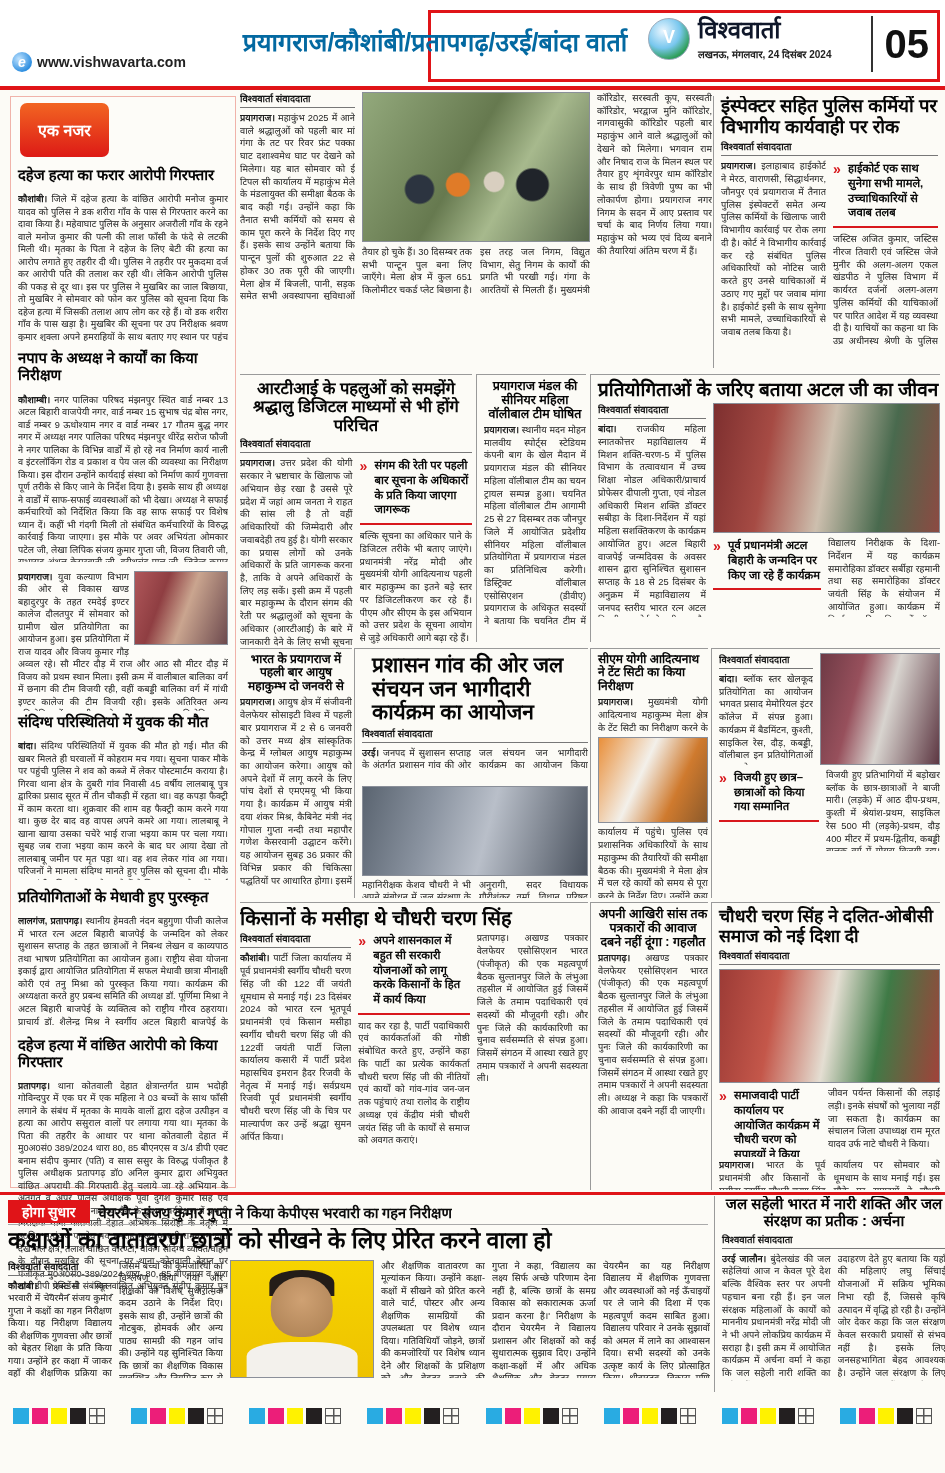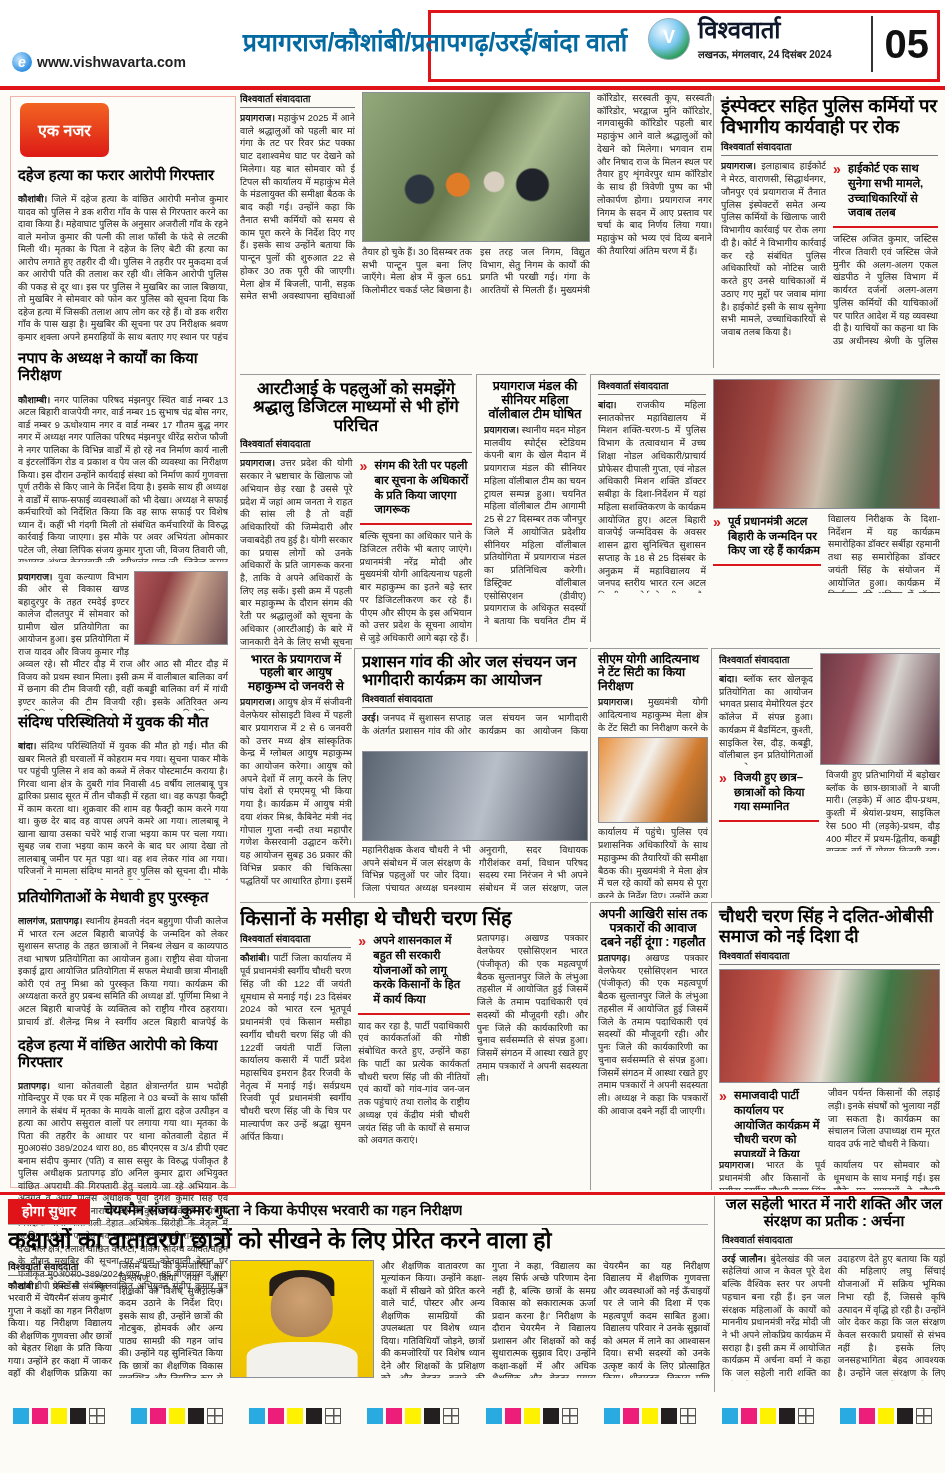--- a/index.html
+++ b/index.html
@@ -59,22 +59,22 @@
   
   .sidebar{position:absolute;left:10px;top:96px;width:226px;height:1092px;border:1px solid #f0b3aa;
            padding:5px 7px;box-sizing:border-box;background:#fdfcf8;}
   .pill{display:inline-block;background:linear-gradient(#f26522,#dd1a16);color:#fff;font-size:16px;
         font-weight:bold;padding:16px 18px;border-radius:7px;margin:1px 0 7px 2px;}
   .sb-h{font-size:14.8px;font-weight:bold;line-height:1.15;margin:3px 0 3px 0;color:#050505;}
   .sb-body{font-size:9.2px;line-height:1.36;text-align:justify;overflow:hidden;color:#1d1d1d;}
   .sb-ph{float:right;width:92px;height:72px;margin:0 0 3px 5px;}
   
   .redrule{position:absolute;left:0;top:1192px;width:945px;height:3px;background:#e01418;}
-  .strip{position:absolute;left:8px;top:1199px;width:700px;height:25px;display:flex;gap:14px;
-         border-bottom:1px solid #aaa;}
+  .strip{position:absolute;left:8px;top:1199px;width:700px;height:25px;display:flex;align-items:center;gap:8px;
+         border-bottom:1px solid #aaa;font-family:Liberation Serif, serif;}
   .tagbox{background:#e01418;color:#fff;font-size:14px;font-weight:bold;padding:2px 14px;}
   .strip-hl{font-size:14.5px;font-weight:bold;color:#0a0a0a;white-space:nowrap;overflow:hidden;}
   .classroom{position:absolute;left:8px;top:1228px;width:702px;height:164px;overflow:hidden;}
   .classroom h2{font-size:23px;white-space:nowrap;overflow:hidden;margin:0 0 6px 0;}
   .cl-col{font-size:9.2px;line-height:1.36;text-align:justify;overflow:hidden;}
   .jalsaheli{position:absolute;left:714px;top:1196px;width:224px;height:196px;padding-left:7px;overflow:hidden;}
   
   .regbars{position:absolute;left:0;top:1408px;width:945px;display:flex;justify-content:space-around;align-items:center;}
   .reg-group{display:flex;gap:3px;align-items:center;}
   .reg-sq{width:16px;height:16px;}
@@ -180,20 +180,21 @@
       </div>
     </div>
   </div>
 
   <div class="story tline vline" style="left:476px;top:374px;width:110px;height:268px;padding:4px 0 0 7px;box-sizing:border-box;">
     <h3 class="hl" style="font-size:12.5px;text-align:center;">प्रयागराज मंडल की सीनियर महिला वॉलीबाल टीम घोषित</h3>
     <p class="body" style="height:200px;"><b class="dl">प्रयागराज।</b> <span>स्थानीय मदन मोहन मालवीय स्पोर्ट्स स्टेडियम कंपनी बाग के खेल मैदान में प्रयागराज मंडल की सीनियर महिला वॉलीबाल टीम का चयन ट्रायल सम्पन्न हुआ। चयनित महिला वॉलीबाल टीम आगामी 25 से 27 दिसम्बर तक जौनपुर जिले में आयोजित प्रदेशीय सीनियर महिला वॉलीबाल प्रतियोगिता में प्रयागराज मंडल का प्रतिनिधित्व करेगी। डिस्ट्रिक्ट वॉलीबाल एसोसिएशन (डीवीए) प्रयागराज के अधिकृत सदस्यों ने बताया कि चयनित टीम में (कप्तान), दिव्या, रक्षा कुमारी, पूर्णिमा ओझा, वंदना, तेजस्वी पटेल, साक्षी यादव, कंचन पटेल, अंकिता द्विवेदी, प्रियंका यादव एवं दिव्यांशी द्विवेदी हैं। आगामी प्रतियोगिता हेतु खिलाड़ी अभ्यास करेंगी।</span></p>
   </div>
 
   <div class="story tline vline" style="left:590px;top:374px;width:350px;height:268px;padding:4px 0 0 7px;box-sizing:border-box;">
+    <h2 class="hl" style="font-size:19px;">प्रतियोगिताओं के जरिए बताया अटल जी का जीवन</h2>
     <div class="row" style="height:214px;">
       <div style="width:108px;overflow:hidden;">
         <div class="byline">विश्ववार्ता संवाददाता</div>
         <p class="body"><b class="dl">बांदा।</b> <span>राजकीय महिला स्नातकोत्तर महाविद्यालय में मिशन शक्ति-चरण-5 में पुलिस विभाग के तत्वावधान में उच्च शिक्षा नोडल अधिकारी/प्राचार्य प्रोफेसर दीपाली गुप्ता, एवं नोडल अधिकारी मिशन शक्ति डॉक्टर सबीहा के दिशा-निर्देशन में यहां महिला सशक्तिकरण के कार्यक्रम आयोजित हुए। अटल बिहारी वाजपेई जन्मदिवस के अवसर शासन द्वारा सुनिश्चित सुशासन सप्ताह के 18 से 25 दिसंबर के अनुक्रम में महाविद्यालय में जनपद स्तरीय भारत रत्न अटल बिहारी वाजपेई के जीवन और उनकी कविताओं पर आधारित काव्य प्रतियोगिता, निबंध प्रतियोगिता एवं भाषण प्रतियोगिता का आयोजन किया गया।</span></p>
       </div>
       <div style="flex:1;">
         <div class="ph ph-atal" style="height:128px;"></div>
         <div class="row" style="height:80px;margin-top:4px;">
           <div style="width:108px;overflow:hidden;">
             <div class="pq"><span class="mark">»</span><span>पूर्व प्रधानमंत्री अटल बिहारी के जन्मदिन पर किए जा रहे हैं कार्यक्रम</span></div>
@@ -205,21 +206,21 @@
       </div>
     </div>
   </div>
 
   <div class="story tline" style="left:240px;top:648px;width:112px;height:250px;padding-top:4px;">
     <h3 class="hl" style="font-size:12px;text-align:center;">भारत के प्रयागराज में पहली बार आयुष महाकुम्भ दो जनवरी से</h3>
     <p class="body" style="height:190px;"><b class="dl">प्रयागराज।</b> <span>आयुष क्षेत्र में संजीवनी वेलफेयर सोसाइटी विश्व में पहली बार प्रयागराज में 2 से 6 जनवरी को उत्तर मध्य क्षेत्र सांस्कृतिक केन्द्र में ग्लोबल आयुष महाकुम्भ का आयोजन करेगा। आयुष को अपने देशों में लागू करने के लिए पांच देशों से एमएमयू भी किया गया है। कार्यक्रम में आयुष मंत्री दया शंकर मिश्र, कैबिनेट मंत्री नंद गोपाल गुप्ता नन्दी तथा महापौर गणेश केसरवानी उद्घाटन करेंगे। यह आयोजन सुबह 36 प्रकार की विभिन्न प्रकार की चिकित्सा पद्धतियों पर आधारित होगा। इसमें योग, पंचकर्म, नेचुरोपैथी, आयुर्वेद एवं यूनानी पद्धति के विशेषज्ञ भाग लेंगे। आयोजन समिति ने तैयारियां तेज कर दी हैं। स्टालों के आवंटन का कार्य अंतिम चरण में चल रहा है। केसरवानी उद्घाटन करेंगे।</span></p>
   </div>
 
   <div class="story tline vline" style="left:354px;top:648px;width:234px;height:250px;padding:4px 0 0 7px;box-sizing:border-box;">
-    <h2 class="hl" style="font-size:16px;">प्रशासन गांव की ओर जल संचयन जन भागीदारी कार्यक्रम का आयोजन</h2>
+    <h2 class="hl" style="font-size:21px;margin-left:10px;">प्रशासन गांव की ओर जल संचयन जन भागीदारी कार्यक्रम का आयोजन</h2>
     <div class="byline">विश्ववार्ता संवाददाता</div>
     <p class="body c2" style="height:36px;"><b class="dl">उरई।</b> <span>जनपद में सुशासन सप्ताह के अंतर्गत प्रशासन गांव की ओर जल संचयन जन भागीदारी कार्यक्रम का आयोजन किया गया। इस कार्यक्रम का मुख्य उद्देश्य जल संकट के समाधान के लिए जनभागीदारी को बढ़ावा देना है। यह कार्यक्रम राजकीय मेडिकल कॉलेज के सभागार में आयोजित हुआ, जिसमें अपर सचिव/मिशन निदेशक जल शक्ति मंत्रालय भारत सरकार ने भाग लिया।</span></p>
     <div class="ph ph-jal" style="height:88px;margin:3px 0;"></div>
     <p class="body c2" style="height:62px;">महानिरीक्षक केशव चौधरी ने भी अपने संबोधन में जल संरक्षण के विभिन्न पहलुओं पर जोर दिया। जिला पंचायत अध्यक्ष घनश्याम अनुरागी, सदर विधायक गौरीशंकर वर्मा, विधान परिषद सदस्य रमा निरंजन ने भी अपने संबोधन में जल संरक्षण, जल संचयन पर अपने विचार रखे। अध्यक्षता कर रहे उमाशंकर पाण्डेय पदम श्री ने कहा कि जल संचयन में जन भागीदारी, भविष्य के लिए सामूहिक प्रयास की आवश्यकता है।</p>
   </div>
 
   <div class="story tline vline" style="left:590px;top:648px;width:118px;height:250px;padding:4px 0 0 7px;box-sizing:border-box;">
     <h3 class="hl" style="font-size:12px;">सीएम योगी आदित्यनाथ ने टेंट सिटी का किया निरीक्षण</h3>
     <p class="body" style="height:38px;"><b class="dl">प्रयागराज।</b> <span>मुख्यमंत्री योगी आदित्यनाथ महाकुम्भ मेला क्षेत्र के टेंट सिटी का निरीक्षण करने के बाद ई त्रिपलसी</span></p>
     <div class="ph ph-cm" style="height:84px;margin:3px 0;"></div>

